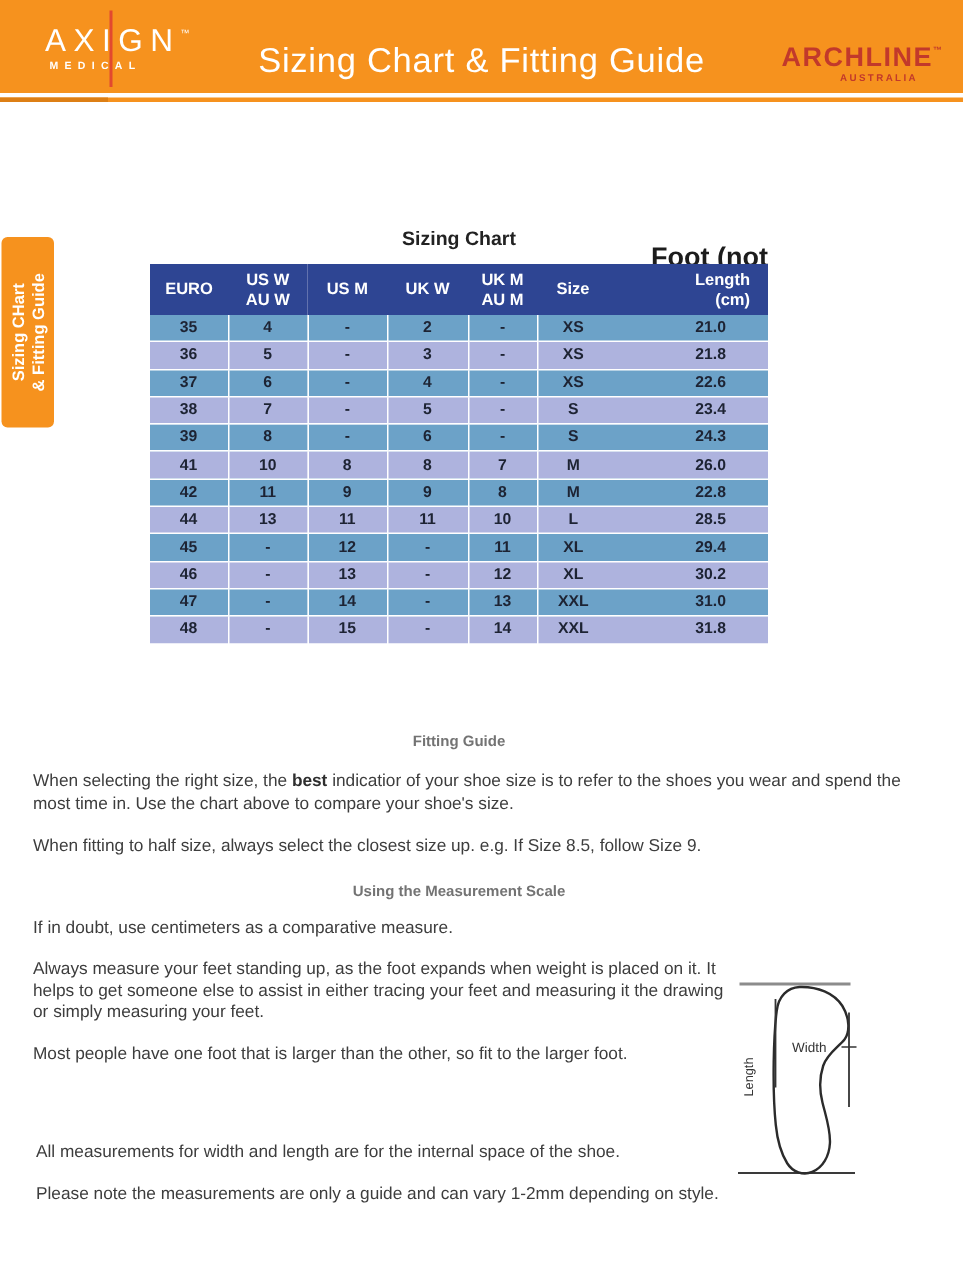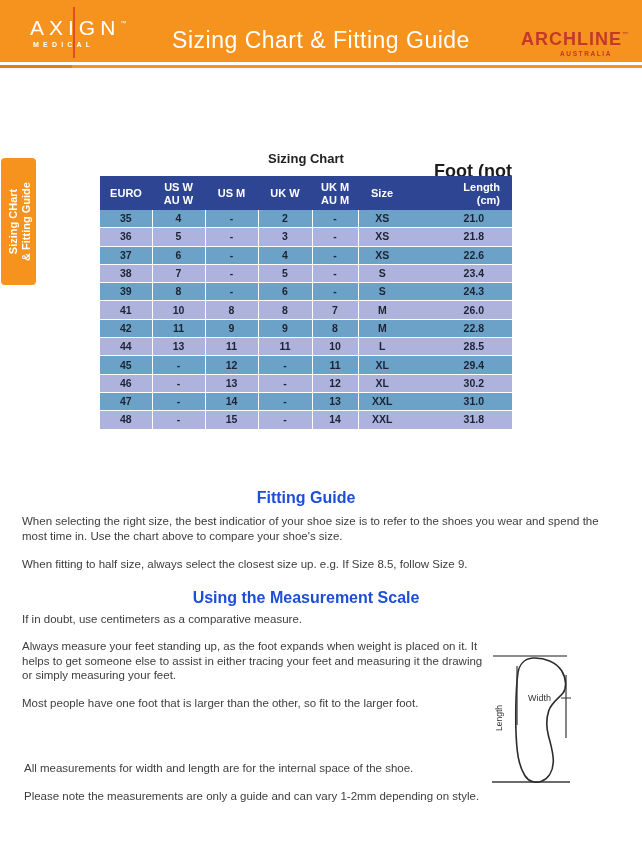--- a/index.html
+++ b/index.html
@@ -43,32 +43,32 @@
   table.sizing th:last-child{text-align:right;padding-right:12px;}
   table.sizing td{font-size:10.5px;font-weight:bold;color:#1d2333;text-align:center;
                   height:17.3px;padding:0;border-bottom:1px solid #fff;line-height:17px;}
   table.sizing td:nth-child(-n+5){border-right:1px solid #fff;}
   table.sizing td:nth-child(7){text-align:right;padding-right:28px;}
   table.sizing tbody tr:nth-child(odd){background:var(--row-blue);}
   table.sizing tbody tr:nth-child(even){background:var(--row-lavender);}
 
   
   .sec-heading{position:absolute;left:0;width:612px;text-align:center;
-               font-size:16px;font-weight:bold;color:#1d4ed8;}
+               font-size:10px;font-weight:bold;color:#737373;}
   .para{position:absolute;font-size:11.5px;line-height:14.5px;color:#3d3d3d;}
   #h-fitting{top:489px;}
   #p1{top:514px;left:22px;width:600px;}
   #p2{top:557px;left:22px;width:600px;}
   #h-measure{top:589px;}
   #p3{top:612px;left:22px;width:480px;}
   #p4{top:639px;left:22px;width:462px;}
   #p5{top:696px;left:22px;width:475px;}
   #p6{top:761px;left:24px;width:475px;}
   #p7{top:789px;left:24px;width:462px;}
-  .bold{font-weight:normal;color:#2e2e2e;}
+  .bold{font-weight:bold;color:#2e2e2e;}
 
   
   .foot-diagram{position:absolute;left:488px;top:648px;width:95px;height:145px;}
 </style>
 </head>
 <body>
 
 <div class="page">
 
   <div class="top-header">

